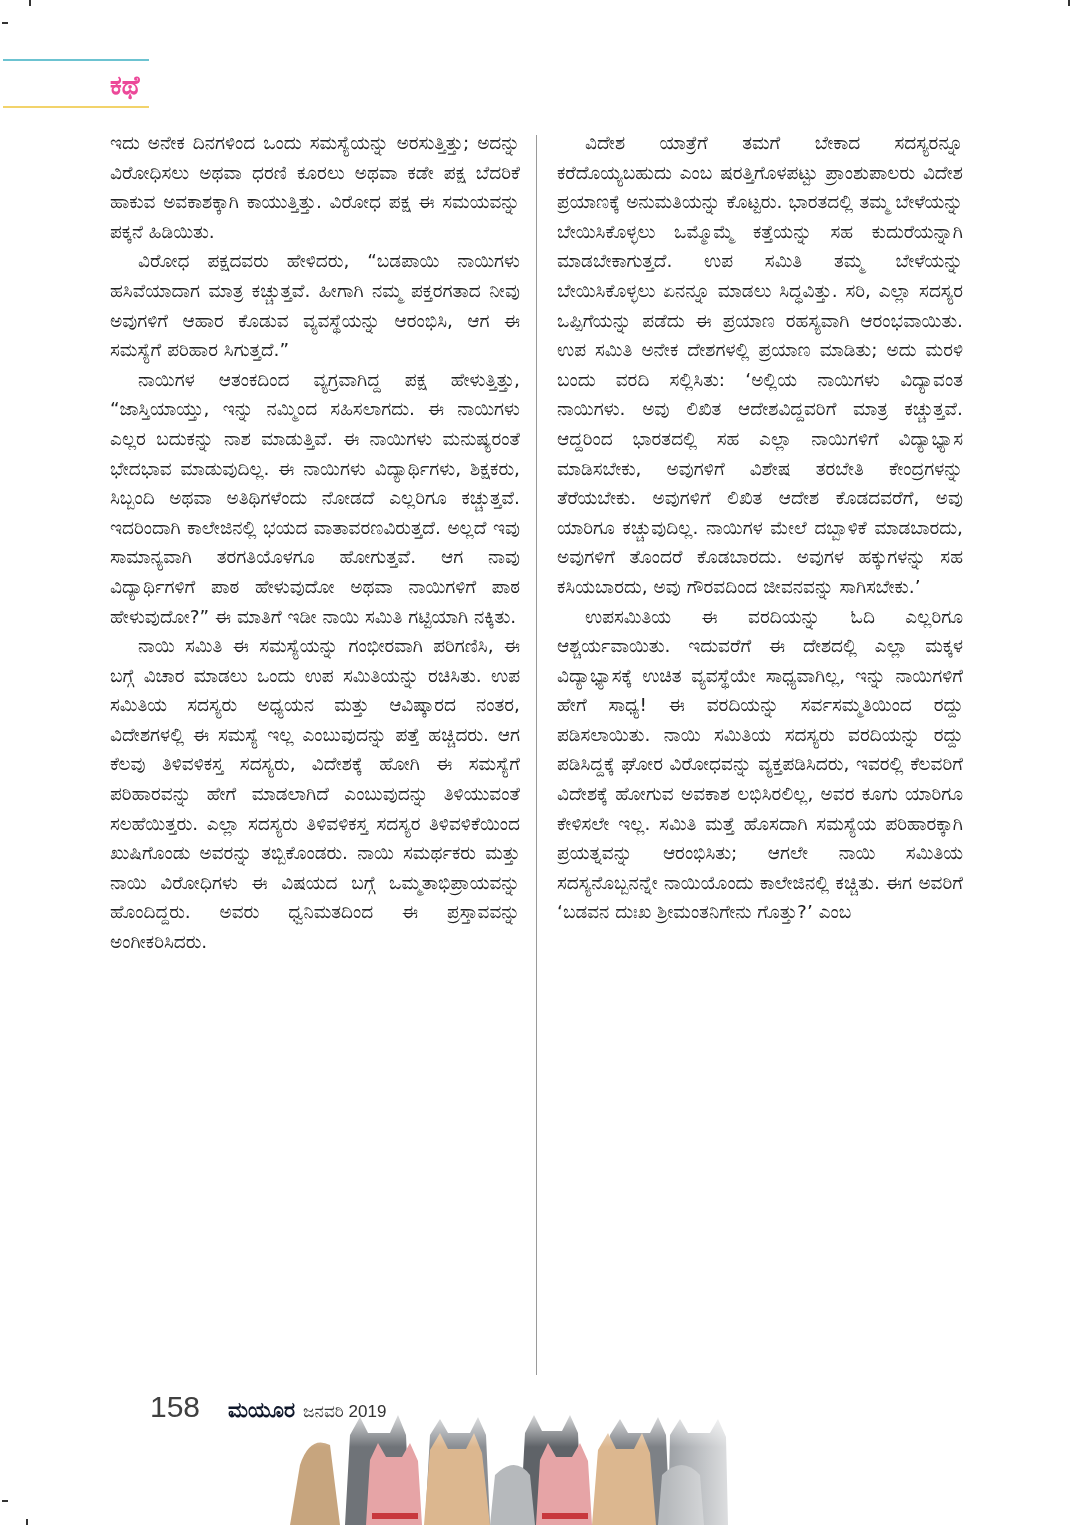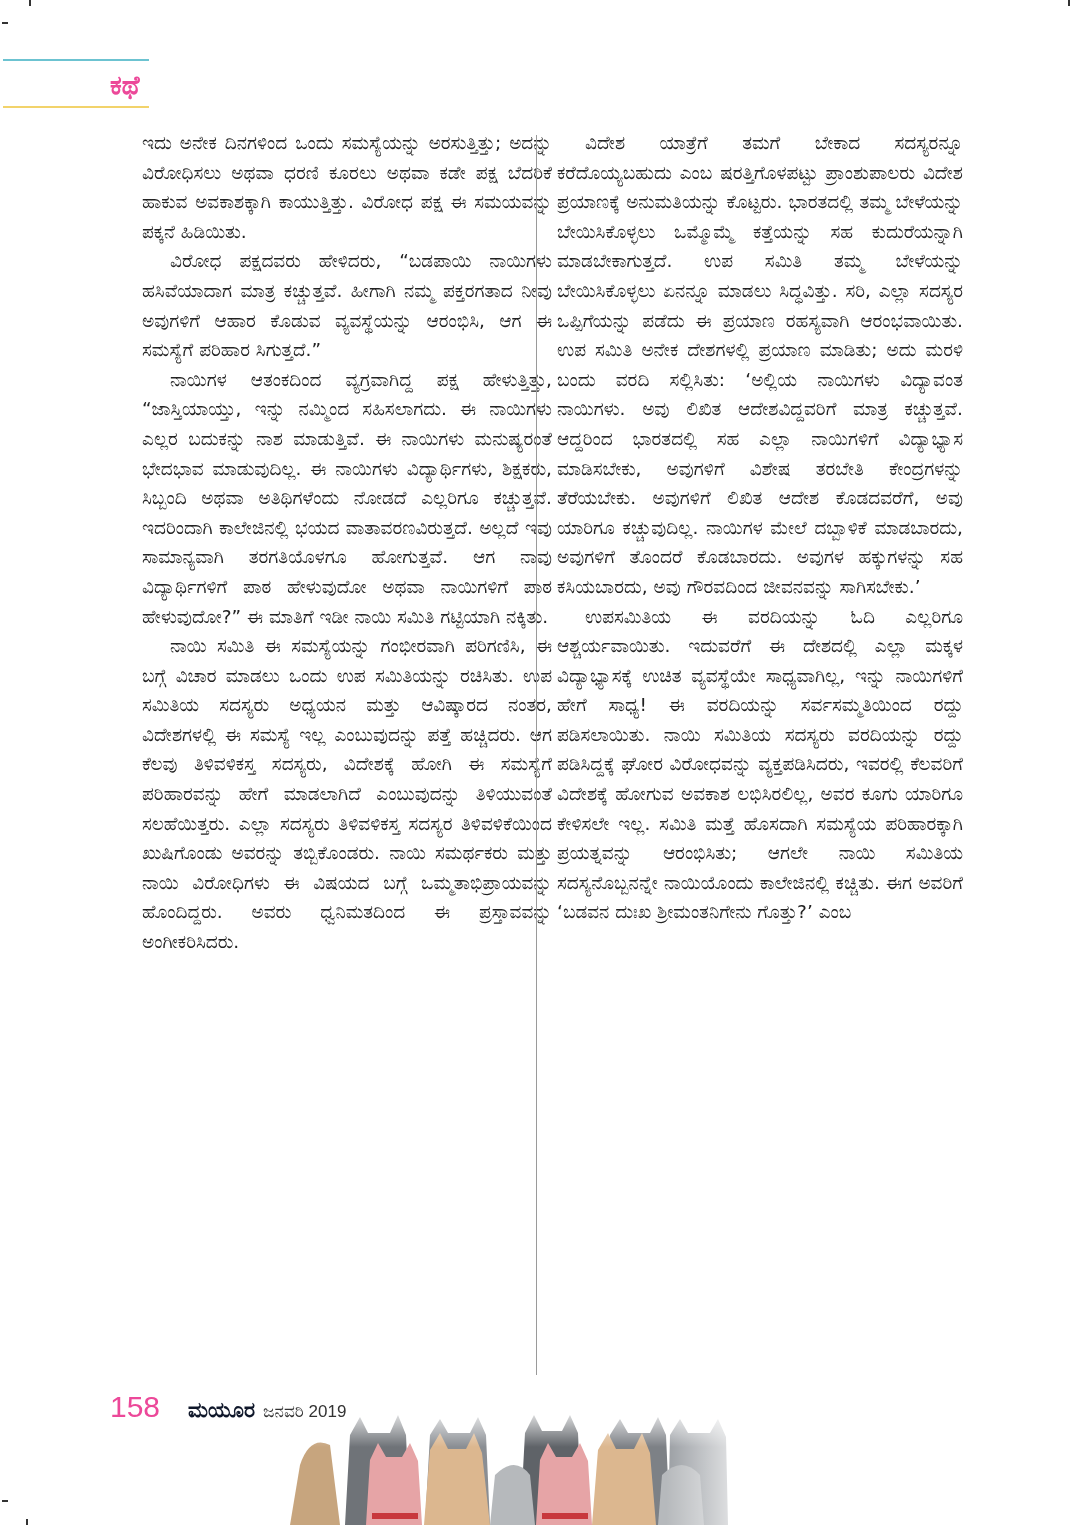--- a/index.html
+++ b/index.html
@@ -3,27 +3,27 @@
 <meta charset="utf-8">
 <style>
   html, body { margin:0; padding:0; background:#ffffff; }
   body { width:1072px; height:1525px; position:relative; overflow:hidden;
          font-family: "DejaVu Sans", sans-serif; color:#1f1f1f; }
   .crop { position:absolute; background:#333; }
   .rule-top { position:absolute; left:3px; top:59px; width:146px; height:2px; background:#6cc3d1; }
   .rule-bottom { position:absolute; left:3px; top:106px; width:146px; height:2px; background:#f2d36b; }
   .section-label { position:absolute; left:110px; top:68px; font-size:26px; font-weight:bold; color:#ec4899; line-height:34px; }
   .col { position:absolute; top:128px; font-size:18.5px; line-height:29.6px; text-align:justify; color:#222; }
-  .col-left { left:110px; width:410px;margin-left:32px; }
+  .col-left { left:110px; width:410px; }
   .col-right { left:557px; width:406px; }
   .col p { margin:0; text-indent:0; }
   .col p.indent { text-indent:28px; }
   .divider { position:absolute; left:536px; top:135px; width:1px; height:1240px; background:#9a9a9a; }
   .footer { position:absolute; left:110px; top:1390px; display:flex; align-items:baseline; gap:8px; }
-  .page-num { font-family:"Liberation Sans", sans-serif; font-size:30px; color:#ec4899; }
+  .page-num { font-family:"Liberation Sans", sans-serif; font-size:30px; color:#404040;margin-left:40px; }
   .mag-name { font-size:21px; font-weight:bold; color:#0f172a;margin-left:20px; }
   .issue-date { font-family:"Liberation Sans", sans-serif; font-size:17px; color:#333; }
   .illustration { position:absolute; left:290px; top:1405px; width:470px; height:120px; overflow:hidden; }
 </style>
 </head>
 <body>
 
 <div class="crop" style="left:29px;top:0;width:2px;height:6px;"></div>
 <div class="crop" style="left:2px;top:22px;width:6px;height:2px;"></div>
 <div class="crop" style="left:1068px;top:0;width:2px;height:6px;"></div>

